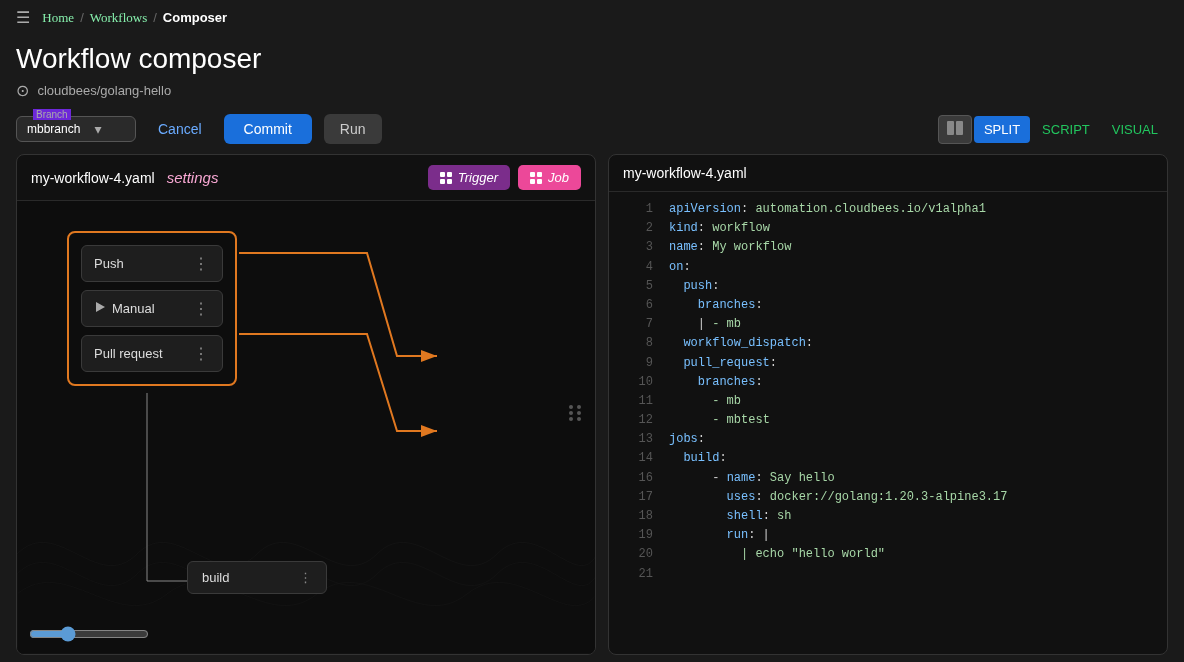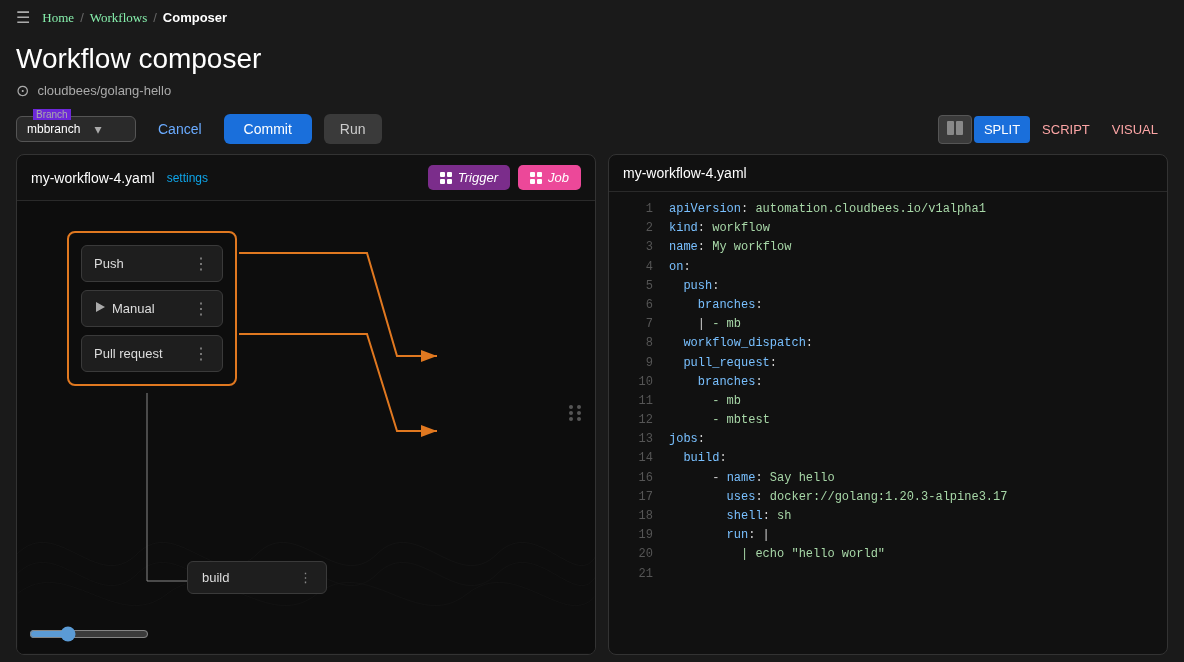--- a/index.html
+++ b/index.html
@@ -115,21 +115,21 @@
       background: #3a3a3a;
       border: 1px solid #555;
       color: #ccc;
       padding: 5px 8px;
       cursor: pointer;
       border-radius: 4px;
     }
     .view-mode-btn {
       background: transparent;
       border: none;
-      color: #fca5a5;
+      color: #22c55e;
       padding: 6px 10px;
       cursor: pointer;
       font-size: 13px;
       font-weight: 500;
     }
     .view-mode-btn.active {
       background: #1a6fdb;
       color: #fff;
       border-radius: 4px;
     }
@@ -159,23 +159,24 @@
       padding: 10px 14px;
       border-bottom: 1px solid #2a2a2a;
       gap: 12px;
     }
     .panel-filename {
       font-size: 14px;
       color: #fff;
       font-weight: 500;
     }
     .panel-settings {
-      color: #0ea5e9;
-      font-size: 12px;
-      cursor: pointer;
+      color: #f9a8d4;
+      font-size: 15px;
+      cursor: pointer;
+      font-style: italic;
     }
     .panel-actions {
       margin-left: auto;
       display: flex;
       gap: 8px;
     }
     .add-btn {
       display: flex;
       align-items: center;
       gap: 6px;

